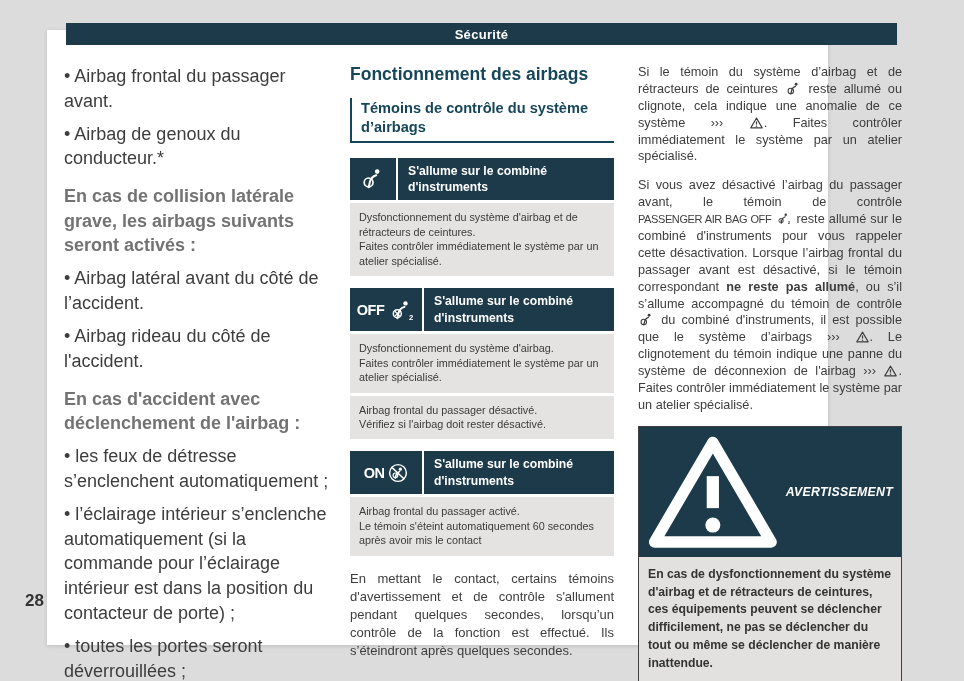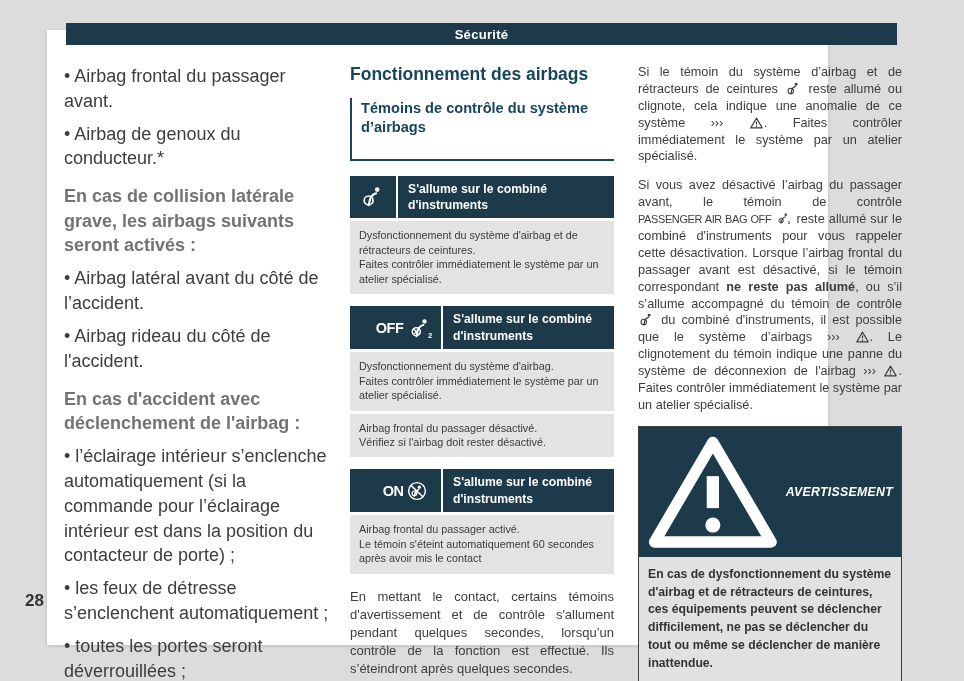--- a/index.html
+++ b/index.html
@@ -30,31 +30,31 @@
   .col2{left:303px;width:264px;}
   .col3{left:591px;width:264px;font-size:12.7px;line-height:1.33;}
 
   .bullet-item{margin-bottom:8px;}
   .col-heading{font-weight:700;color:#737373;margin:13px 0 9px;line-height:1.35;}
 
   .mc-title{font-size:17.5px;font-weight:700;color:var(--teal-text);margin:0 0 13px;line-height:1.2;}
   .mc-subtitle{
     font-size:14.6px;font-weight:700;color:var(--teal-text);line-height:1.32;
     border-left:2px solid var(--teal-text);border-bottom:2px solid var(--teal-text);
-    padding:1px 2px 21px 9px;margin-bottom:15px;
+    padding:1px 2px 3px 9px;margin-bottom:15px;
   }
   .tt-header{
     display:flex;background:var(--teal);color:#fff;min-height:38px;margin-bottom:3px;
   }
   .tt-header.spaced{margin-top:12px;}
   .tt-icon-cell{
     width:48px;flex:0 0 auto;display:flex;align-items:center;justify-content:center;
     border-right:2px solid #fff;gap:4px;padding:2px;
   }
-  .tt-icon-cell.wide{width:74px;margin-left:19px;}
+  .tt-icon-cell.wide{width:74px;}
   .tt-badge{font-weight:700;font-size:14.5px;letter-spacing:-.5px;}
   .tt-head-text{
     flex:1;padding:5px 10px;font-weight:700;font-size:12.2px;line-height:1.35;
     display:flex;
   }
   .tt-body{
     background:var(--body-bg);padding:7px 9px 8px;font-size:10.8px;line-height:1.34;
     white-space:pre-line;margin-bottom:3px;color:#3a3a3a;
   }
   .mc-paragraph{margin-top:14px;font-size:13px;line-height:1.38;text-align:justify;}
@@ -97,22 +97,22 @@
         <div class="bullet-item" data-name="bullet-item">• Airbag frontal du passager avant.</div>
         <div class="bullet-item" data-name="bullet-item">• Airbag de genoux du conducteur.*</div>
       </div>
     <div class="col-heading" data-name="collision-heading">En cas de collision latérale grave, les airbags suivants seront activés :</div>
     <div data-name="collision-bullet-list">
         <div class="bullet-item" data-name="bullet-item">• Airbag latéral avant du côté de l’accident.</div>
         <div class="bullet-item" data-name="bullet-item">• Airbag rideau du côté de l'accident.</div>
       </div>
     <div class="col-heading" data-name="deployment-heading">En cas d'accident avec déclenchement de l'airbag :</div>
     <div data-name="deployment-bullet-list">
+        <div class="bullet-item" data-name="bullet-item">• les feux de détresse s’enclenchent automatiquement ;</div>
         <div class="bullet-item" data-name="bullet-item">• l’éclairage intérieur s’enclenche automatiquement (si la commande pour l’éclairage intérieur est dans la position du contacteur de porte) ;</div>
-        <div class="bullet-item" data-name="bullet-item">• les feux de détresse s’enclenchent automatiquement ;</div>
         <div class="bullet-item" data-name="bullet-item">• toutes les portes seront déverrouillées ;</div>
         <div class="bullet-item" data-name="bullet-item">• l’alimentation en carburant du moteur sera coupée ;</div>
         <div class="bullet-item" data-name="bullet-item">• un appel de secours est établi*.</div>
       </div>
   </div>
 
   <div class="col col2" data-name="middle-column">
     <div class="mc-title" data-name="section-subtitle">Fonctionnement des airbags</div>
     <div class="mc-subtitle" data-name="table-caption">Témoins de contrôle du système d’airbags</div>
 

